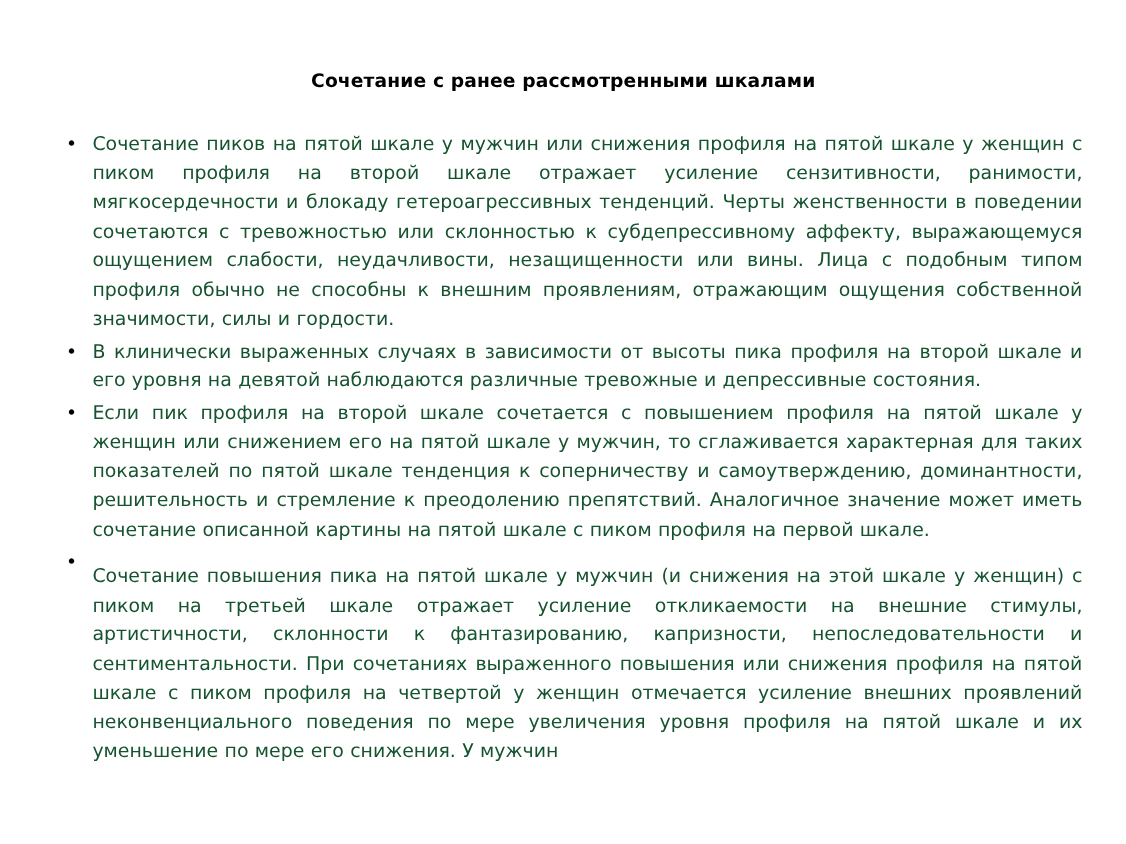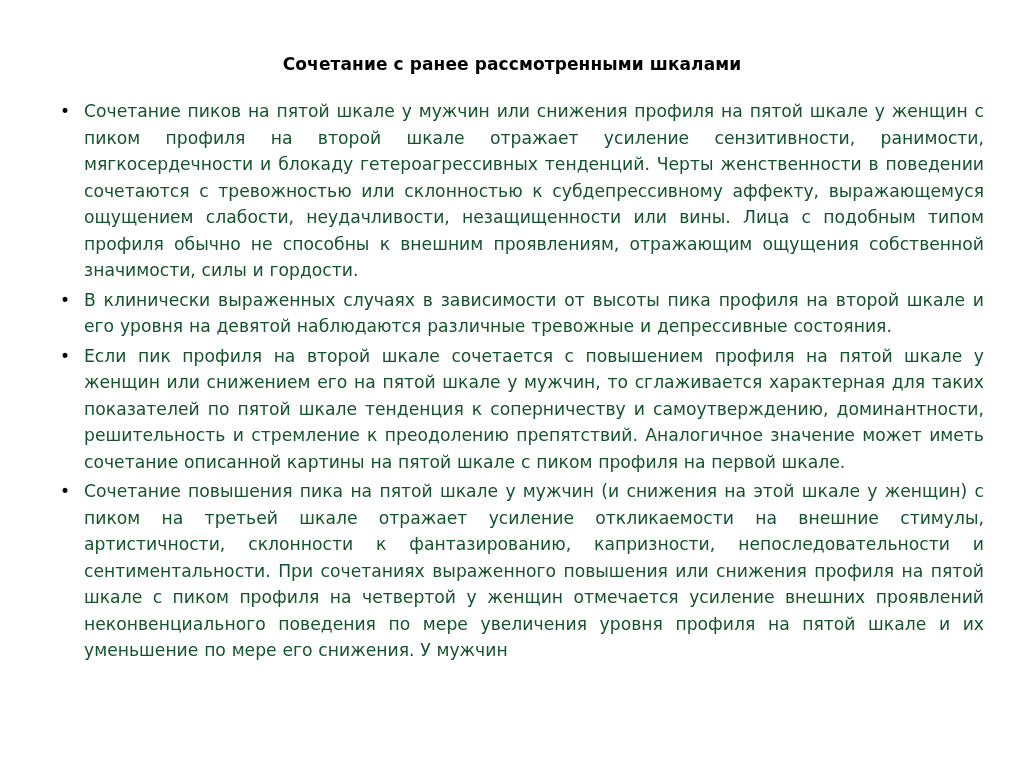--- a/index.html
+++ b/index.html
@@ -18,21 +18,21 @@
     width: 1024px;
     height: 767px;
     position: relative;
     box-sizing: border-box;
   }
   .slide-title {
     text-align: center;
     font-size: 17px;
     font-weight: bold;
     color: #000000;
-    margin: 2px;
+    margin: 12px;
     padding: 52px 60px 0 60px;
     line-height: 1.2;
     letter-spacing: 0.1px;
   }
   .body-list {
     margin: 0;
     padding: 22px 40px 0 42px;
     list-style: none;
   }
   .bullet-row {
@@ -54,20 +54,21 @@
     flex: 1 1 auto;
     font-size: 17.2px;
     line-height: 26.5px;
     text-align: justify;
     text-justify: inter-word;
     color: #14532d;
     word-spacing: 0.3px;
   }
   .bullet-text.last {
     text-align: justify;
+    margin-top: 13px;
   }
 </style>
 </head>
 <body>
 
 <div class="slide">
 
   <h1 class="slide-title">Сочетание с ранее рассмотренными шкалами</h1>
 
   <ul class="body-list">

